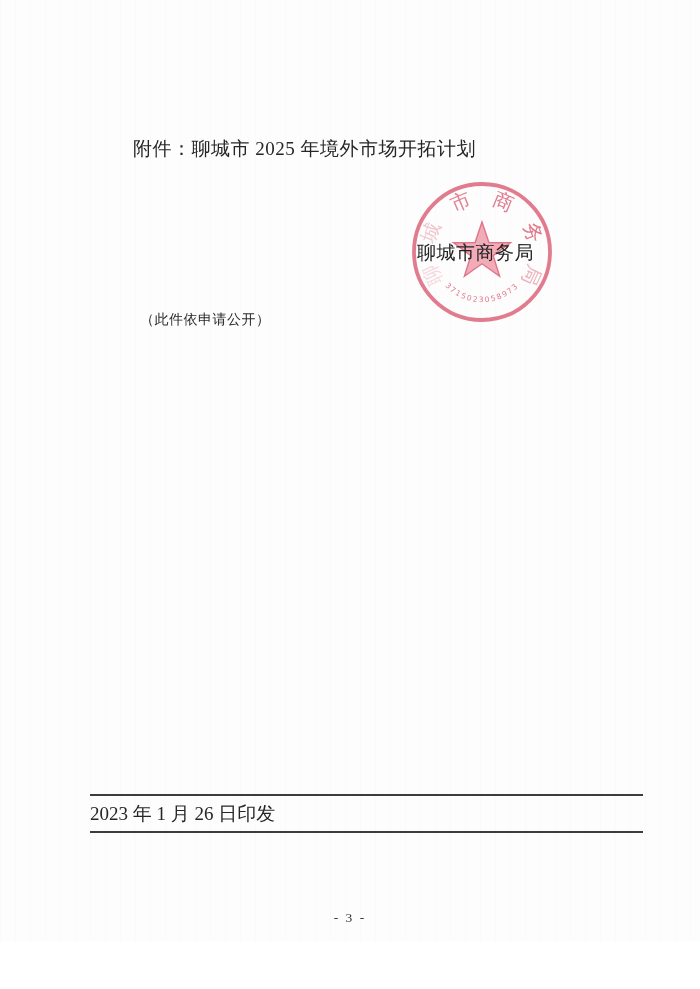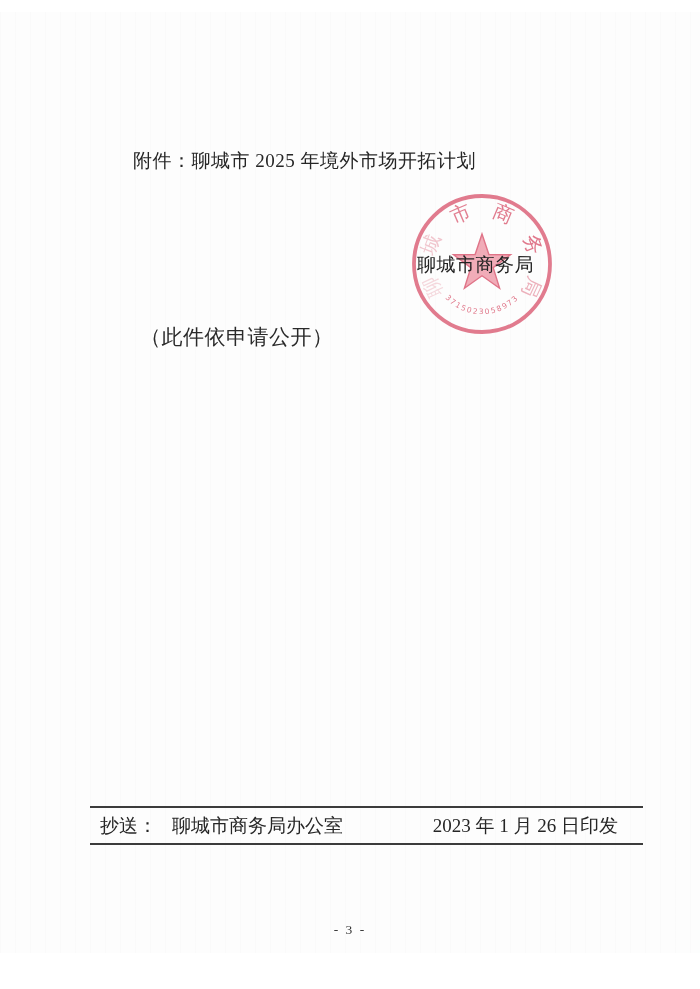--- a/index.html
+++ b/index.html
@@ -10,21 +10,20 @@
     color: #1e1e1e;
     overflow: hidden;
   }
   .page {
     position: relative;
     width: 700px;
     height: 941px;
     background:
       repeating-linear-gradient(90deg, rgba(0,0,0,0.012) 0 1px, rgba(0,0,0,0) 1px 15px),
       #fdfdfd;
-    margin-top: 12px;
   }
   .attachment-line {
     position: absolute;
     left: 133px;
     top: 136px;
     font-size: 19px;
     letter-spacing: 0.5px;
     color: #262626;
     white-space: nowrap;
   }
@@ -54,21 +53,21 @@
     left: 408px;
     top: 274px;
     font-size: 19px;
     color: #222222;
     white-space: nowrap;
   }
   .disclosure-note {
     position: absolute;
     left: 140px;
     top: 311px;
-    font-size: 21px;
+    font-size: 14px;
     letter-spacing: 0.5px;
     color: #2a2a2a;
     white-space: nowrap;
   }
   
   .copy-block {
     position: absolute;
     left: 90px;
     top: 794px;
     width: 553px;
@@ -126,21 +125,18 @@
       </text>
     </svg>
   </div>
 
   <div class="issuer-line">聊城市商务局</div>
 
 
   <div class="disclosure-note">（此件依申请公开）</div>
 
   <div class="copy-block">
-    <div class="copy-left">
-      <span>抄送：</span><span class="copy-to">聊城市商务局办公室</span>
-    </div>
     <div class="copy-right">2023 年 1 月 26 日印发</div>
   </div>
 
   <div class="page-number">- 3 -</div>
 
 </div>
 
 </body></html>

